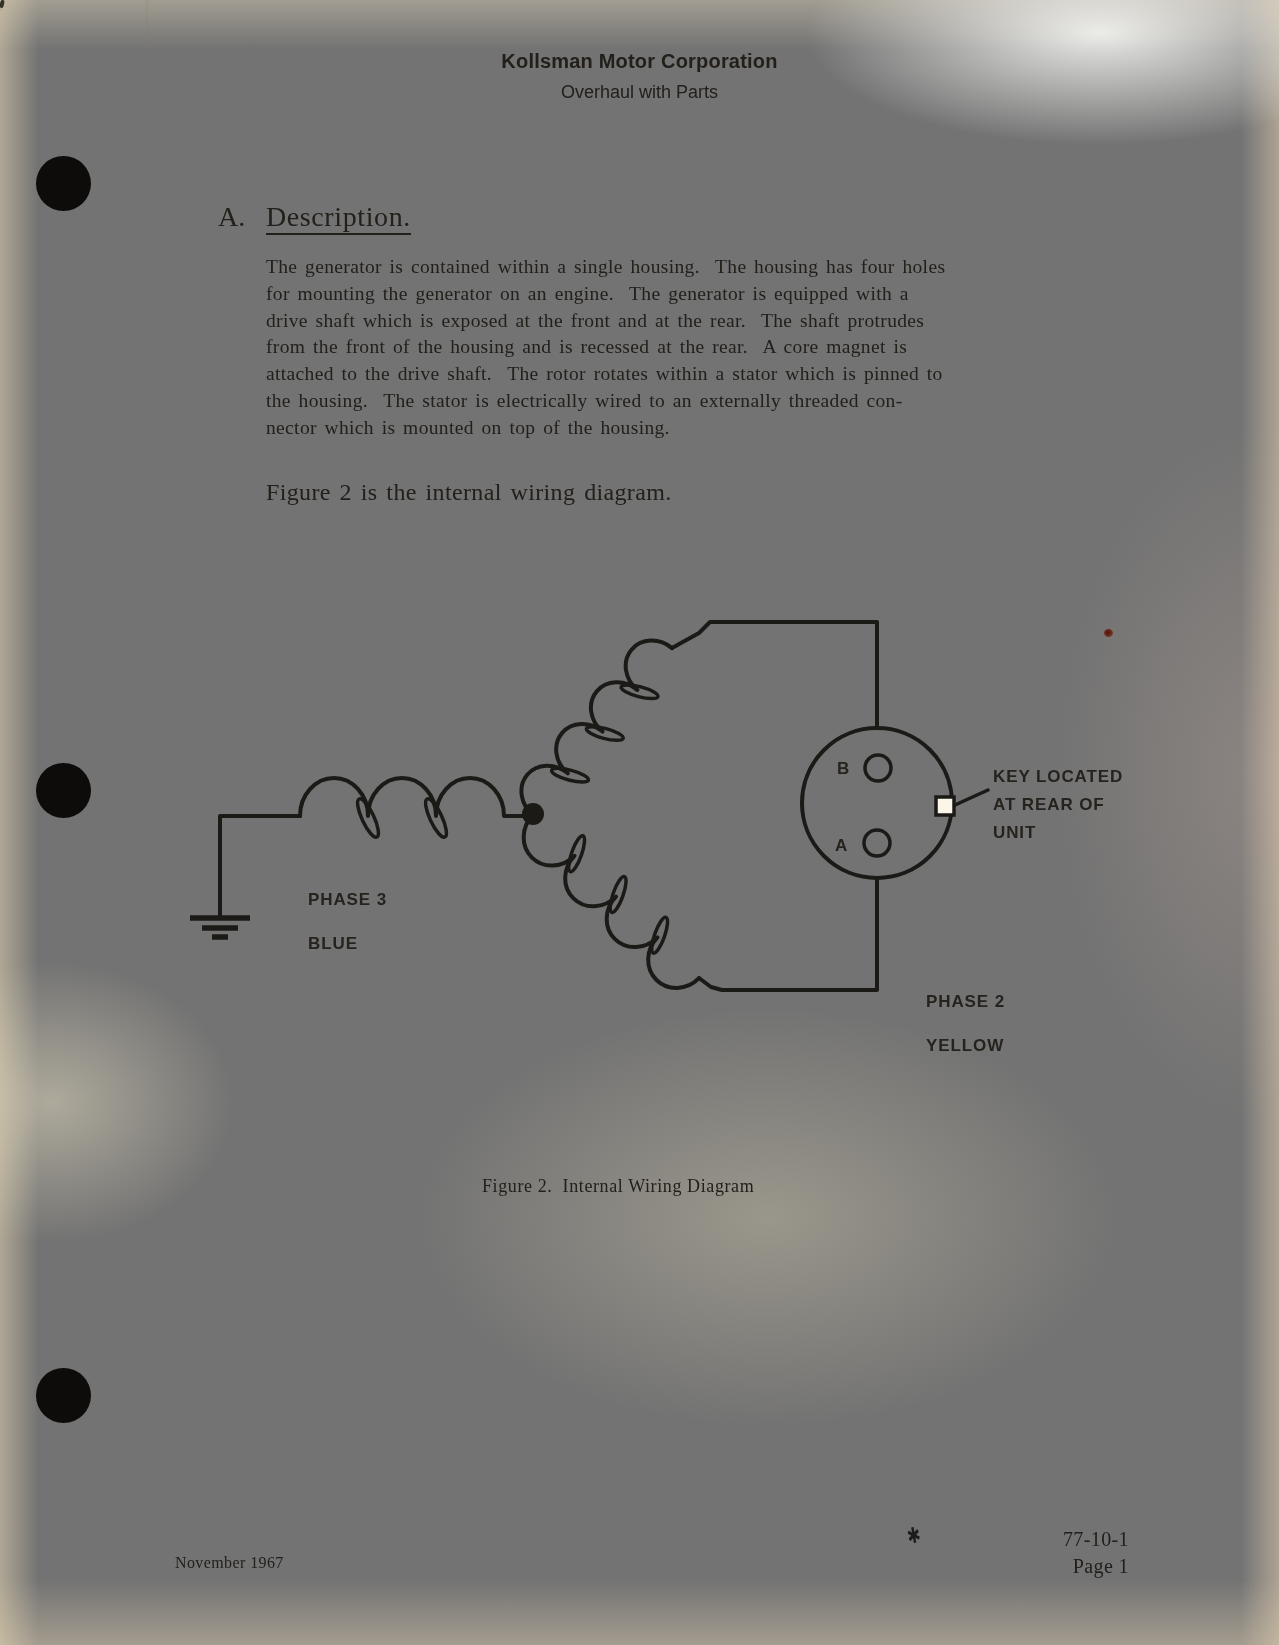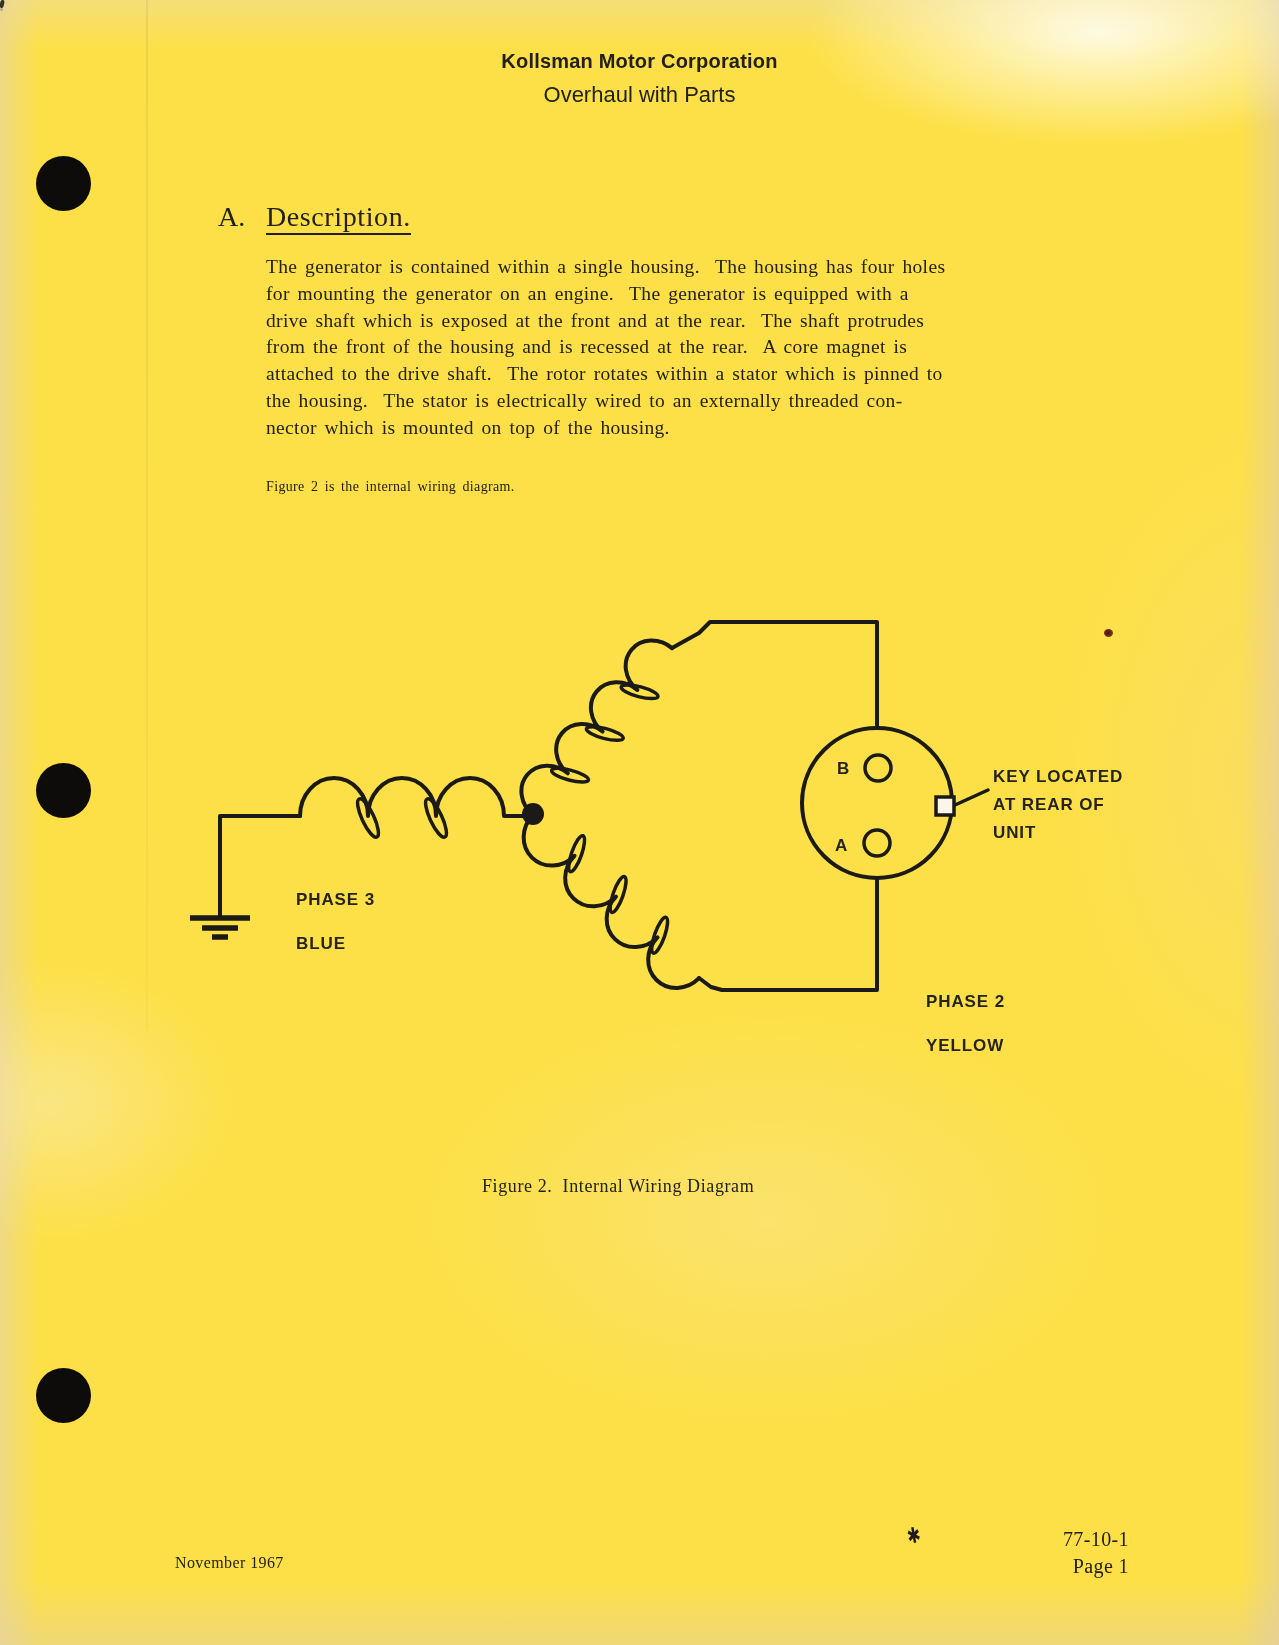--- a/index.html
+++ b/index.html
@@ -1,19 +1,19 @@
 <!DOCTYPE html>
 <html><head>
 <meta charset="utf-8">
 <style>
   html,body{margin:0;padding:0;background:#d8d0bc;}
   .page{
     position:relative;
     width:1279px;height:1645px;
-    background:#fde047;
+    background:#737373;
     overflow:hidden;
     font-family:"Liberation Serif", serif;
     color:#23201b;
   }
   .texture{
     position:absolute;inset:0;pointer-events:none;
     background:
       radial-gradient(ellipse 420px 160px at 86% 2%, rgba(255,255,252,.85), rgba(255,255,252,0) 70%),
       radial-gradient(ellipse 300px 500px at 99% 47%, rgba(242,206,188,.20), rgba(242,206,188,0) 70%),
       radial-gradient(ellipse 500px 300px at 60% 74%, rgba(244,232,196,.30), rgba(244,232,196,0) 70%),
@@ -27,34 +27,34 @@
     pointer-events:none;
   }
   .abs{position:absolute;}
   .punch{
     position:absolute;left:36px;width:55px;height:55px;border-radius:50%;
     background:#0d0c0a;
   }
   .hdr{left:0;top:50px;width:100%;text-align:center;font-family:"Liberation Sans",sans-serif;}
   .hdr .company{font-size:20px;font-weight:bold;letter-spacing:.2px;margin-bottom:9px;}
   .hdr .typeline{font-size:17.5px;margin-bottom:4px;}
-  .hdr .subtitle{font-size:22px;}
+  .hdr .subtitle{font-size:18px;}
   .h1row{left:172px;top:148px;font-size:21px;letter-spacing:1.5px;white-space:nowrap;}
   .h1row .num{display:inline-block;width:46px;letter-spacing:0;}
   .h1row .ttl{border-bottom:2px solid #23201b;padding-bottom:2px;}
   .h2row{left:218px;top:201px;font-size:28px;letter-spacing:.6px;white-space:nowrap;}
   .h2row .num{display:inline-block;width:48px;letter-spacing:0;}
   .h2row .ttl{border-bottom:2px solid #23201b;padding-bottom:1px;}
   .para{
     left:266px;top:254px;width:980px;
     font-size:19.5px;line-height:26.8px;
     letter-spacing:.35px;word-spacing:2.5px;
     white-space:pre-wrap;
   }
-  .figref{left:266px;top:479px;font-size:14px;letter-spacing:.35px;word-spacing:2.5px;}
+  .figref{left:266px;top:479px;font-size:24px;letter-spacing:.35px;word-spacing:2.5px;}
   .dlabel{
     font-family:"Liberation Sans",sans-serif;font-weight:700;
     font-size:17px;letter-spacing:.9px;color:#26231e;
     line-height:22px;white-space:pre-line;
   }
   .keynote{line-height:28px;}
   .pinletter{
     font-family:"Liberation Sans",sans-serif;font-weight:700;
     font-size:17px;color:#26231e;
   }
@@ -146,21 +146,21 @@
     <circle class="ink thin" cx="728" cy="213" r="13"></circle>
     <circle class="ink thin" cx="727" cy="288" r="13"></circle>
     <rect x="786" y="242" width="18" height="18" fill="#fbf6e7" stroke="#1b1a17" stroke-width="3.5"></rect>
     <path class="ink thin" d="M805,250 L838,235"></path>
   </svg>
 
   <div class="abs dlabel" style="left:926px;top:969px;">
     <div>PHASE 2</div>
     <div>YELLOW</div>
   </div>
-  <div class="abs dlabel" style="left:296px;top:867px;">
+  <div class="abs dlabel" style="left:308px;top:867px;">
     <div>PHASE 3</div>
     <div>BLUE</div>
   </div>
   <div class="abs dlabel keynote" style="left:993px;top:763px;">KEY LOCATED
 AT REAR OF
 UNIT</div>
   <div class="abs pinletter" style="left:837px;top:759px;">B</div>
   <div class="abs pinletter" style="left:835px;top:836px;">A</div>
 
   <div class="abs caption">Figure 2.  Internal Wiring Diagram</div>

